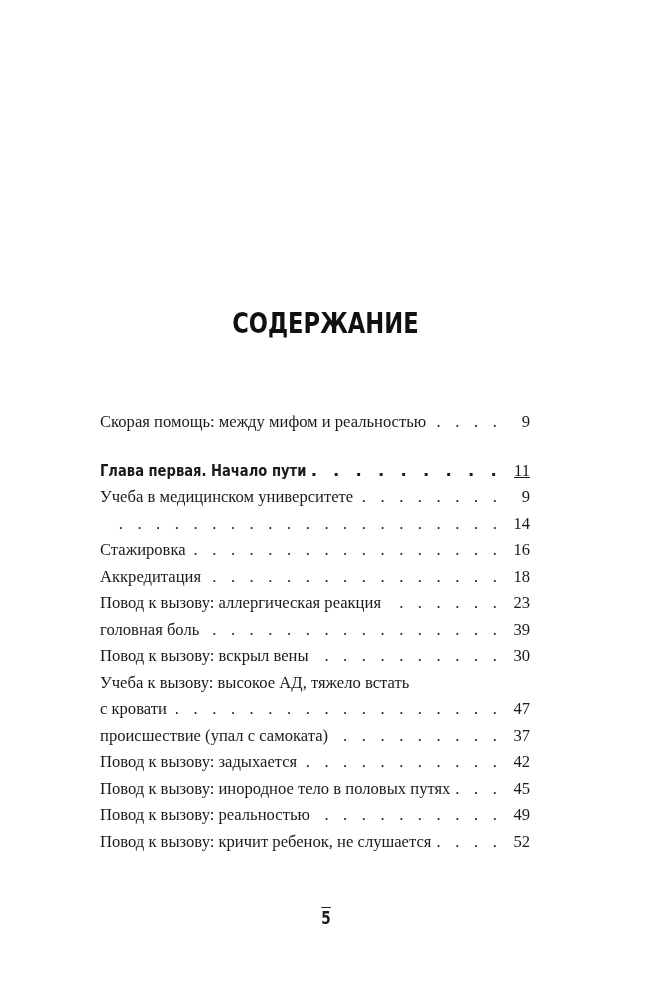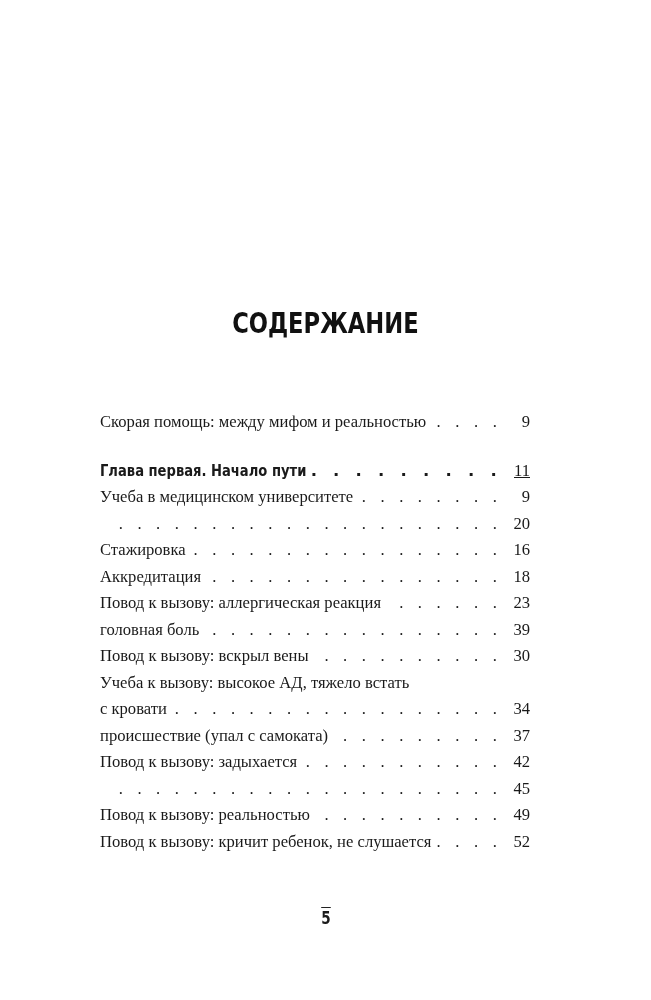--- a/index.html
+++ b/index.html
@@ -54,21 +54,21 @@
   </div>
 
   <div class="entry row">
     <span class="txt">Учеба в медицинском университете</span>
     <span class="dots">. . . . . . . . . . . . . . . . . . . . . . . . . . . . . . . . . . . . . . . . . . . . . . . . . . . .</span>
     <span class="pg">9</span>
   </div>
 
   <div class="entry row">
     <span class="dots">. . . . . . . . . . . . . . . . . . . . . . . . . . . . . . . . . . . . . . . . . . . . . . . . . . . .</span>
-    <span class="pg">20</span>
+    <span class="pg">14</span>
   </div>
 
   <div class="entry row">
     <span class="txt">Стажировка</span>
     <span class="dots">. . . . . . . . . . . . . . . . . . . . . . . . . . . . . . . . . . . . . . . . . . . . . . . . . . . .</span>
     <span class="pg">16</span>
   </div>
 
   <div class="entry row">
     <span class="txt">Аккредитация</span>
@@ -94,39 +94,40 @@
     <span class="txt">Повод к вызову: вскрыл вены</span>
     <span class="dots">. . . . . . . . . . . . . . . . . . . . . . . . . . . . . . . . . . . . . . . . . . . . . . . . . . . .</span>
     <span class="pg">30</span>
   </div>
 
   <div class="entry">
     <div class="firstline">Учеба к вызову: высокое АД, тяжело встать</div>
     <div class="row">
       <span class="txt">с кровати</span>
       <span class="dots">. . . . . . . . . . . . . . . . . . . . . . . . . . . . . . . . . . . . . . . . . . . . . . . . . . . .</span>
-      <span class="pg">34</span>
+      <span class="pg">47</span>
     </div>
   </div>
 
   <div class="entry">
     <div class="row">
       <span class="txt">происшествие (упал с самоката)</span>
       <span class="dots">. . . . . . . . . . . . . . . . . . . . . . . . . . . . . . . . . . . . . . . . . . . . . . . . . . . .</span>
       <span class="pg">37</span>
     </div>
   </div>
 
   <div class="entry row">
     <span class="txt">Повод к вызову: задыхается</span>
     <span class="dots">. . . . . . . . . . . . . . . . . . . . . . . . . . . . . . . . . . . . . . . . . . . . . . . . . . . .</span>
     <span class="pg">42</span>
   </div>
 
   <div class="entry row">
+    <span class="txt">Повод к вызову: инородное тело в половых путях</span>
     <span class="dots">. . . . . . . . . . . . . . . . . . . . . . . . . . . . . . . . . . . . . . . . . . . . . . . . . . . .</span>
     <span class="pg">45</span>
   </div>
 
   <div class="entry row">
     <span class="txt">Повод к вызову: реальностью</span>
     <span class="dots">. . . . . . . . . . . . . . . . . . . . . . . . . . . . . . . . . . . . . . . . . . . . . . . . . . . .</span>
     <span class="pg">49</span>
   </div>
 

